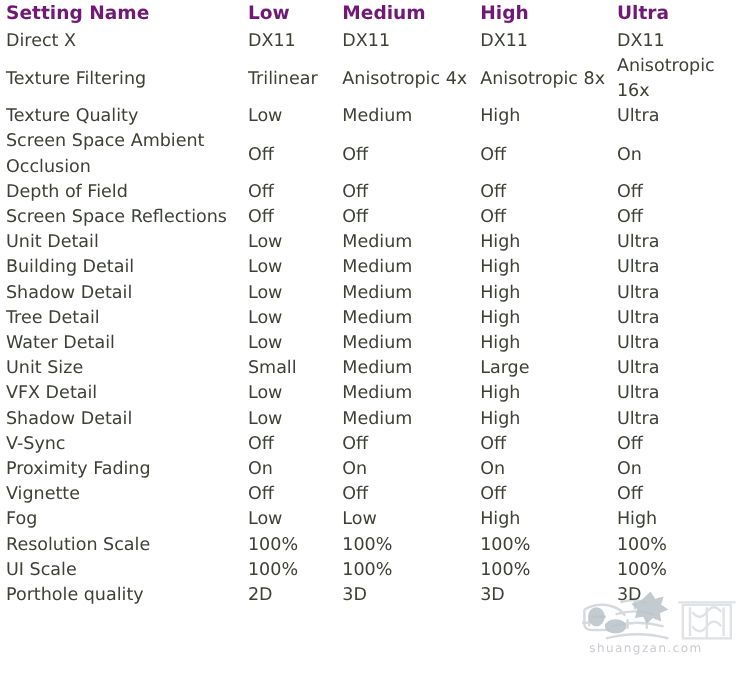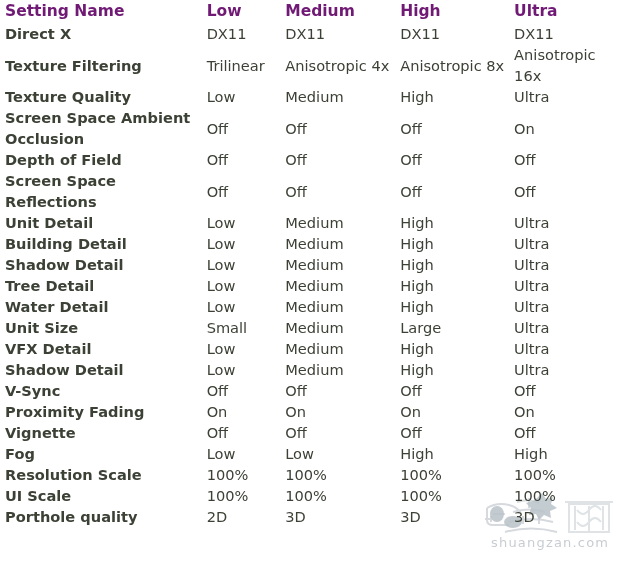--- a/index.html
+++ b/index.html
@@ -44,40 +44,39 @@
     text-align: left;
     color: #3c4136;
     font-size: 14.6px;
     line-height: 21px;
     padding: 0 4px 0 5px;
     vertical-align: middle;
   }
 
   #settings-table td.setting-name {
     padding-right: 1px;
-    font-weight: bold;
   }
 
   
   #watermark {
     position: absolute;
     left: 483px;
     top: 492px;
     width: 134px;
     height: 62px;
     z-index: 1;
     pointer-events: none;
   }
   #watermark svg { display: block; }
   #watermark .wm-text {
     position: absolute;
     left: 8px;
     top: 43px;
     font-family: "DejaVu Sans", "Liberation Sans", sans-serif;
-    font-size: 13px;
+    font-size: 10px;
     letter-spacing: 1.2px;
     color: #c9cdd2;
     white-space: nowrap;
   }
 </style>
 </head>
 <body>
 
 <div id="watermark">
   <svg width="134" height="48" viewBox="0 0 134 48" fill="none">

